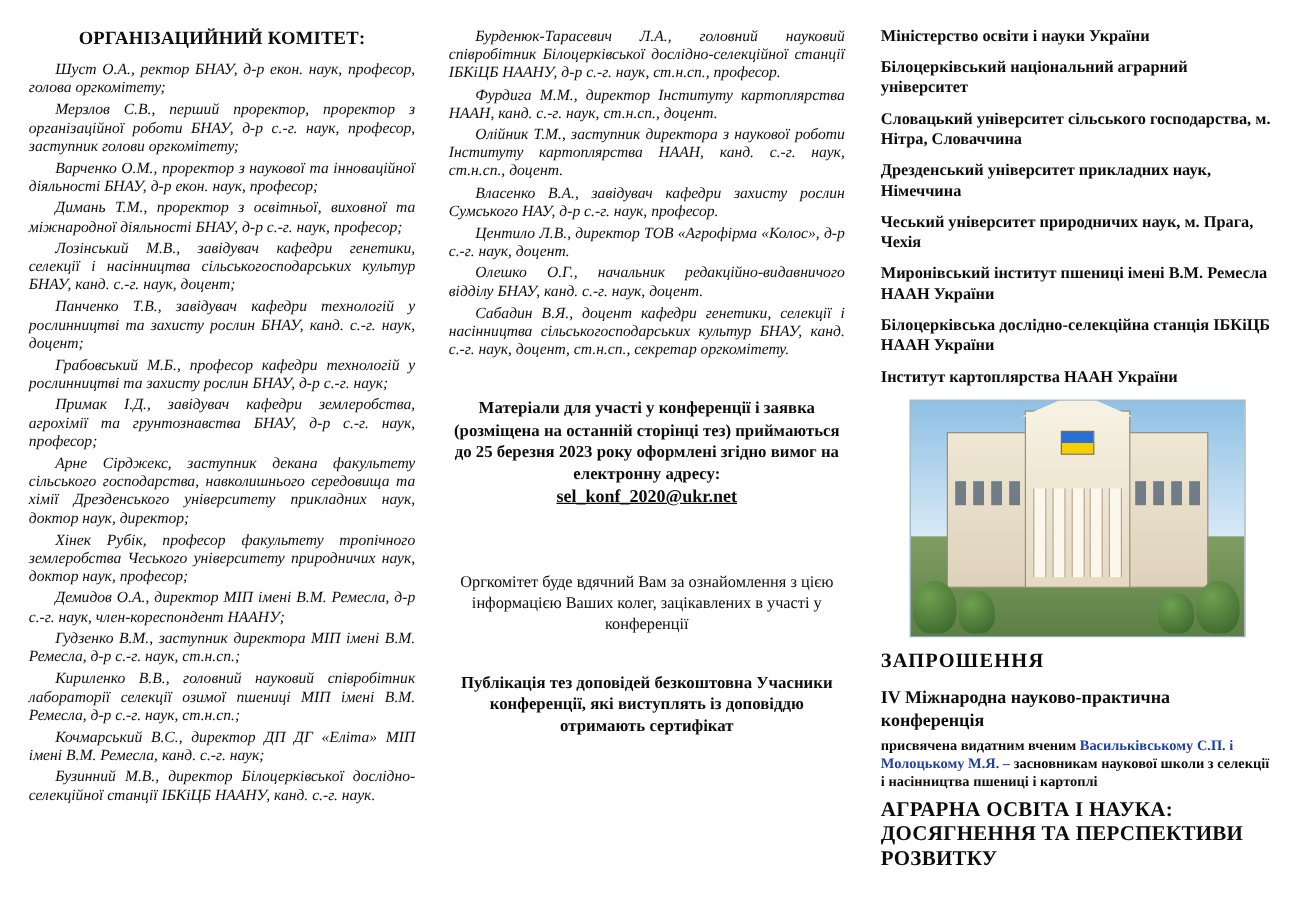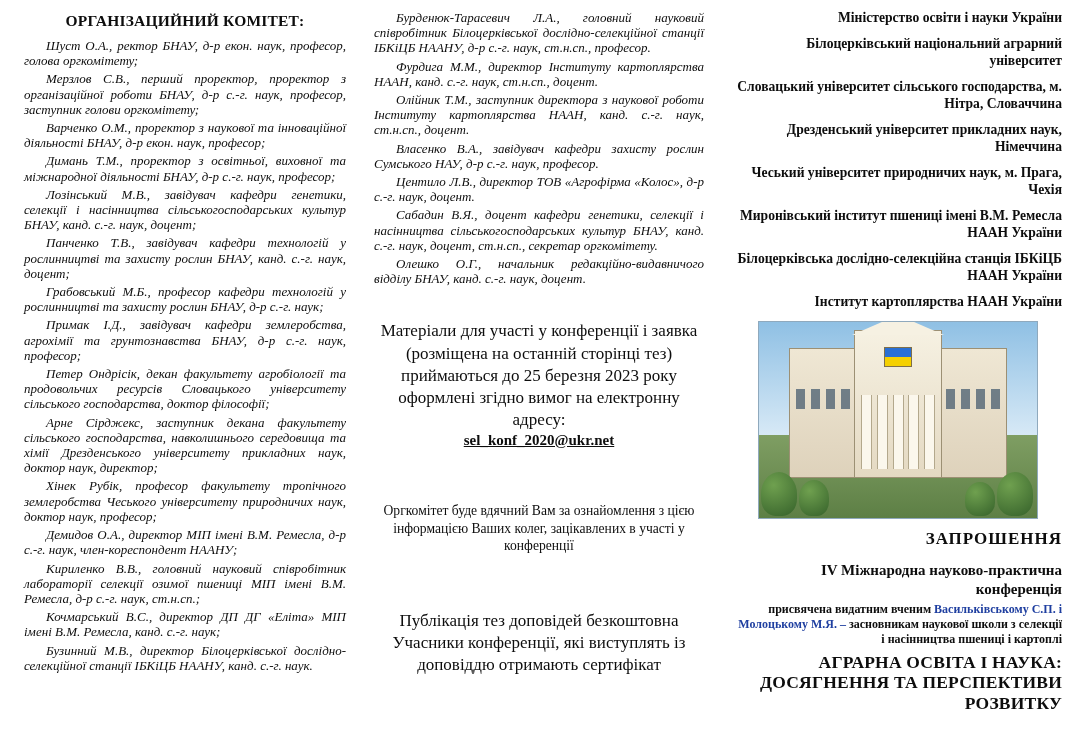--- a/index.html
+++ b/index.html
@@ -13,37 +13,37 @@
     font-family: "Liberation Serif", "DejaVu Serif", serif;
     color: #0d0d0d;
     overflow: hidden;
   }
   .page {
     position: relative;
     width: 1080px;
     height: 756px;
     display: flex;
     box-sizing: border-box;
-    padding: 10px 8px 6px 8px;
+    padding: 22px 8px 6px 8px;
   }
   .col {
     box-sizing: border-box;
   }
   .col-left {
     width: 352px;
     padding: 0 14px 0 16px;
   }
   .col-mid {
     width: 360px;
     padding: 0 16px 0 14px;
   }
   .col-right {
     width: 352px;
     padding: 0 10px 0 14px;
-    text-align: right;
+    text-align: left;
   }
 
   .col-head {
     text-align: center;
     font-weight: bold;
     font-size: 15.5px;
     letter-spacing: .2px;
     margin: 2px 0 8px 0;
   }
 
@@ -57,33 +57,33 @@
     font-style: italic;
   }
 
   
   .mid-block {
     text-align: center;
     font-size: 13.6px;
     line-height: 1.28;
   }
   .mid-block.bold {
-    font-weight: normal;
-    font-size: 17px;
+    font-weight: bold;
+    font-size: 14px;
     line-height: 1.3;
   }
   .mid-block.spaced {
     margin-top: 34px;
   }
   .mid-block.spaced2 {
     margin-top: 52px;
     text-align: center;
   }
   .mid-block.spaced3 {
-    margin-top: 56px;
+    margin-top: 32px;
   }
   .email {
     font-weight: bold;
     text-decoration: underline;
     font-size: 15px;
   }
 
   
   .org-line {
     font-weight: bold;
@@ -239,37 +239,37 @@
   <div class="col col-left">
     <div class="col-head">ОРГАНІЗАЦИЙНИЙ КОМІТЕТ:</div>
     <p class="entry">Шуст О.А., ректор БНАУ, д-р екон. наук, професор, голова оргкомітету;</p>
     <p class="entry">Мерзлов С.В., перший проректор, проректор з організаційної роботи БНАУ, д-р с.-г. наук, професор, заступник голови оргкомітету;</p>
     <p class="entry">Варченко О.М., проректор з наукової та інноваційної діяльності БНАУ, д-р екон. наук, професор;</p>
     <p class="entry">Димань Т.М., проректор з освітньої, виховної та міжнародної діяльності БНАУ, д-р с.-г. наук, професор;</p>
     <p class="entry">Лозінський М.В., завідувач кафедри генетики, селекції і насінництва сільськогосподарських культур БНАУ, канд. с.-г. наук, доцент;</p>
     <p class="entry">Панченко Т.В., завідувач кафедри технологій у рослинництві та захисту рослин БНАУ, канд. с.-г. наук, доцент;</p>
     <p class="entry">Грабовський М.Б., професор кафедри технологій у рослинництві та захисту рослин БНАУ, д-р с.-г. наук;</p>
     <p class="entry">Примак І.Д., завідувач кафедри землеробства, агрохімії та грунтознавства БНАУ, д-р с.-г. наук, професор;</p>
-    <p class="entry">Петер Ондрісік, декан факультету агробіології та продовольчих ресурсів Словацького університету сільського господарства, доктор філософії;</p>
     <p class="entry">Арне Сірджекс, заступник декана факультету сільського господарства, навколишнього середовища та хімії Дрезденського університету прикладних наук, доктор наук, директор;</p>
     <p class="entry">Хінек Рубік, професор факультету тропічного землеробства Чеського університету природничих наук, доктор наук, професор;</p>
     <p class="entry">Демидов О.А., директор МІП імені В.М. Ремесла, д-р с.-г. наук, член-кореспондент НААНУ;</p>
+    <p class="entry">Гудзенко В.М., заступник директора МІП імені В.М. Ремесла, д-р с.-г. наук, ст.н.сп.;</p>
     <p class="entry">Кириленко В.В., головний науковий співробітник лабораторії селекції озимої пшениці МІП імені В.М. Ремесла, д-р с.-г. наук, ст.н.сп.;</p>
     <p class="entry">Кочмарський В.С., директор ДП ДГ «Еліта» МІП імені В.М. Ремесла, канд. с.-г. наук;</p>
     <p class="entry">Бузинний М.В., директор Білоцерківської дослідно-селекційної станції ІБКіЦБ НААНУ, канд. с.-г. наук.</p>
   </div>
 
   <div class="col col-mid">
     <p class="entry">Бурденюк-Тарасевич Л.А., головний науковий співробітник Білоцерківської дослідно-селекційної станції ІБКіЦБ НААНУ, д-р с.-г. наук, ст.н.сп., професор.</p>
     <p class="entry">Фурдига М.М., директор Інституту картоплярства НААН, канд. с.-г. наук, ст.н.сп., доцент.</p>
     <p class="entry">Олійник Т.М., заступник директора з наукової роботи Інституту картоплярства НААН, канд. с.-г. наук, ст.н.сп., доцент.</p>
     <p class="entry">Власенко В.А., завідувач кафедри захисту рослин Сумського НАУ, д-р с.-г. наук, професор.</p>
     <p class="entry">Центило Л.В., директор ТОВ «Агрофірма «Колос», д-р с.-г. наук, доцент.</p>
+    <p class="entry">Олешко О.Г., начальник редакційно-видавничого відділу БНАУ, канд. с.-г. наук, доцент.</p>
     <p class="entry">Сабадин В.Я., доцент кафедри генетики, селекції і насінництва сільськогосподарських культур БНАУ, канд. с.-г. наук, доцент, ст.н.сп., секретар оргкомітету.</p>
-    <p class="entry">Олешко О.Г., начальник редакційно-видавничого відділу БНАУ, канд. с.-г. наук, доцент.</p>
 
     <div class="mid-block bold spaced">Матеріали для участі у конференції і заявка (розміщена на останній сторінці тез) приймаються до 25 березня 2023 року оформлені згідно вимог на електронну адресу:</div>
     <div class="mid-block">
       <span class="email">sel_konf_2020@ukr.net</span>
     </div>
 
     <div class="mid-block spaced2">Оргкомітет буде вдячний Вам за ознайомлення з цією інформацією Ваших колег, зацікавлених в участі у конференції</div>
 
     <div class="mid-block bold spaced3">Публікація тез доповідей безкоштовна Учасники конференції, які виступлять із доповіддю отримають сертифікат</div>
   </div>

